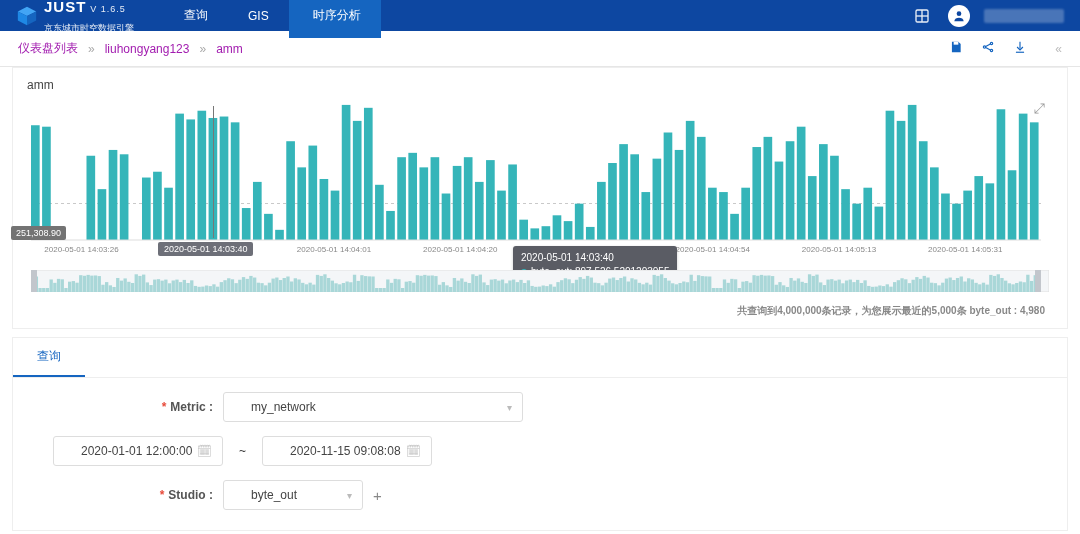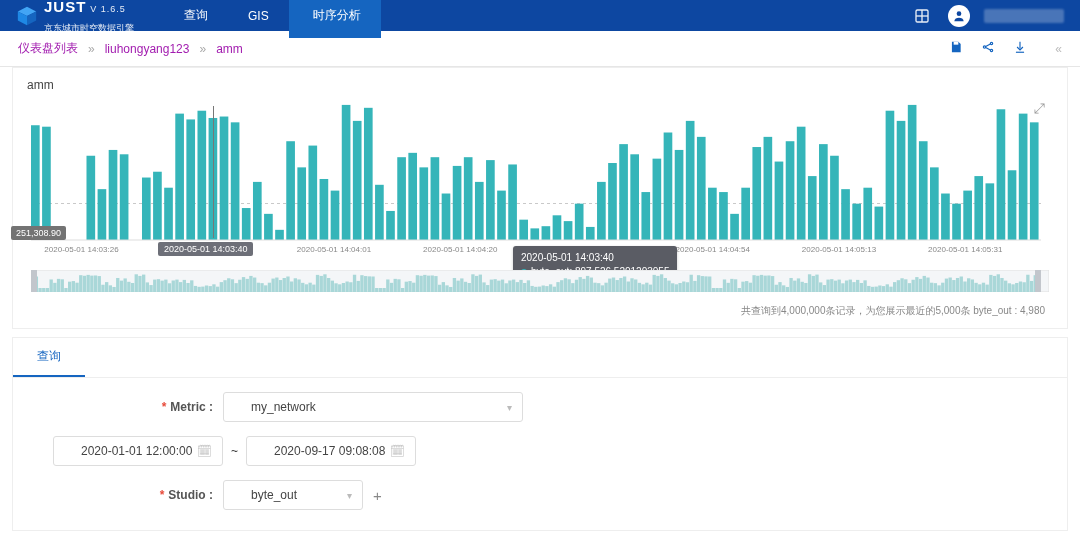--- a/index.html
+++ b/index.html
@@ -32,35 +32,35 @@
   .card-head .metric-name { color:#444; font-weight:500;}
   .chart-wrap { position:relative; padding: 0 18px 4px 18px;}
   .expand-btn { position:absolute; top:-2px; right:22px; color:#999; cursor:pointer; font-size:14px;}
   .chart-svg { width: 1010px; height: 160px; display:block; }
   .y-label { position:absolute; left:-2px; top:96px; background:#737373; color:#fff; font-size:9px; padding:2px 5px; border-radius:2px;margin-top:28px;}
   .hover-line { position:absolute; top:4px; bottom:28px; border-left:1px solid #777; pointer-events:none;}
   .tooltip-bubble { position:absolute; background:#5a5c64; color:#fff; font-size:10px; padding:5px 8px; border-radius:3px; line-height:1.4; box-shadow:0 1px 3px rgba(0,0,0,.2); white-space:nowrap;}
   .tooltip-bubble .dot { display:inline-block; width:6px; height:6px; border-radius:50%; background:#35b5b9; margin-right:4px; vertical-align:middle;}
   .x-tick-pill { position:absolute; background:#6d6f78; color:#fff; font-size:9px; padding:2px 6px; border-radius:2px;}
   .brush-track { margin: 4px 18px 8px 18px; height:22px; position:relative; }
-  .summary-line { text-align:right; padding: 4px 22px 10px 0; color:#888; font-size:10px;}
+  .summary-line { text-align:right; padding: 4px 22px 10px 0; color:#888; font-size:10px;font-weight:bold;}
 
   .query-card { margin: 8px 12px; border:1px solid #eee; }
   .tabs { display:flex; border-bottom:1px solid #eee; }
   .tab { padding:10px 24px; font-size:12px; color:#777; cursor:pointer; }
   .tab.active { color:#1565c0; border-bottom:2px solid #1565c0; }
   .form { padding: 14px 40px 6px 40px; }
   .form-row { display:flex; align-items:center; margin-bottom:14px; gap:10px;}
   .form-label { width: 160px; text-align:right; font-size:12px; color:#555;font-weight:bold;}
   .req { color:#e74c3c; margin-right:4px;}
   .select, .input { height:30px; border:1px solid #ddd; border-radius:3px; padding:0 10px; font-size:12px; color:#444; background:#fff; display:flex; align-items:center; justify-content:space-between; }
   .select { cursor:pointer;padding-left:27px;}
   .select .chev { color:#bbb; font-size:10px; margin-left:8px;}
   .w-300{width:300px;} .w-140{width:140px;}
-  .date-group { display:flex; align-items:center; gap:8px;}
+  .date-group { display:flex; align-items:center; gap:16px;}
   .date-input { width:170px; position:relative;}
   .date-input .cal-icon{ color:#bbb; }
   .plus { color:#888; font-size:15px; cursor:pointer; }
   .query-card { position:relative; }
 </style>
 </head>
 <body>
 
 <div class="header">
   <div class="logo-cube">
@@ -541,21 +541,21 @@
         </div>
     </div>
     <div class="form-row">
       <div class="date-group">
         <div class="select date-input">
             <span>2020-01-01 12:00:00</span>
             <span class="cal-icon">🗓</span>
           </div>
         <span>~</span>
         <div class="select date-input">
-            <span>2020-09-17 09:08:08</span>
+            <span>2020-11-15 09:08:08</span>
             <span class="cal-icon">🗓</span>
           </div>
       </div>
     </div>
     <div class="form-row">
       <div class="form-label"><span class="req">*</span><span>Studio :</span></div>
       <div class="select w-140">
           <span>byte_out</span>
           <span class="chev">▾</span>
         </div>

